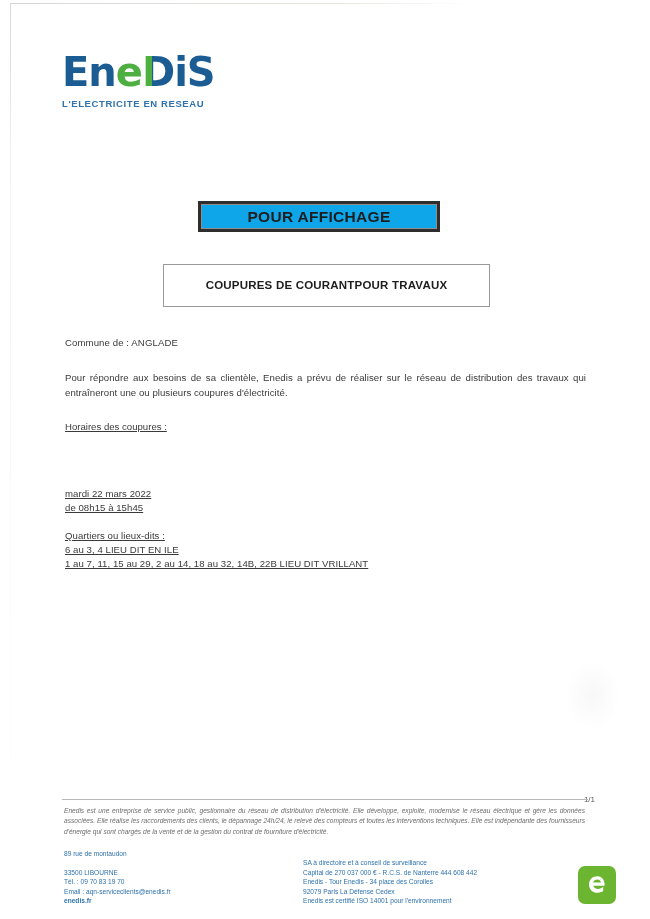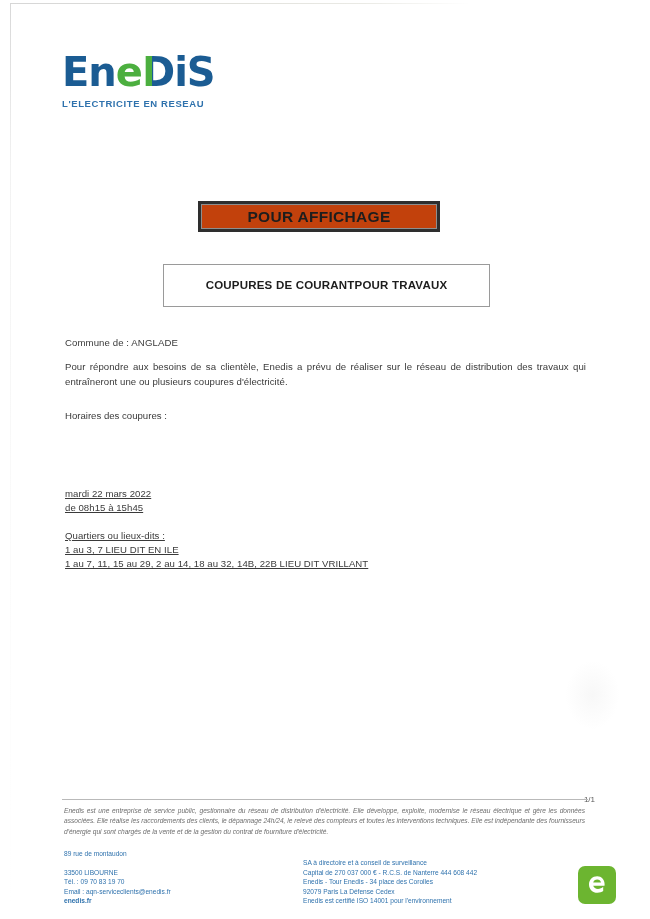--- a/index.html
+++ b/index.html
@@ -70,21 +70,21 @@
   }
 
   
   .box-affichage {
     position: absolute;
     left: 198px;
     top: 201px;
     width: 242px;
     height: 31px;
     border: 3px solid #2e2e2e;
-    background: #c2410c;
+    background: #0ea5e9;
     box-sizing: border-box;
   }
   .box-affichage .inner {
     border: 1px solid #8e8e8e;
     height: 100%;
     box-sizing: border-box;
     display: flex;
     align-items: center;
     justify-content: center;
   }
@@ -121,35 +121,36 @@
   
   .body-area {
     position: absolute;
     left: 65px;
     top: 337px;
     width: 521px;
   }
   .commune {
     font-size: 9.6px;
     color: #3a3a3a;
-    margin-bottom: 11px;
+    margin-bottom: 22px;
     letter-spacing: .1px;
   }
   .para {
     font-size: 9.6px;
     color: #3a3a3a;
     line-height: 15px;
     text-align: justify;
     margin-bottom: 17px;
     letter-spacing: .05px;
   }
   .label-horaires {
     font-size: 9.6px;
     color: #3a3a3a;
     margin-top: 21px;
+    text-decoration: underline;
   }
 
   .schedule {
     position: absolute;
     left: 65px;
     top: 487px;
     width: 500px;
   }
   .schedule .line {
     font-size: 9.6px;
@@ -251,21 +252,21 @@
     <div class="commune">Commune de : ANGLADE</div>
     <div class="para">Pour répondre aux besoins de sa clientèle, Enedis a prévu de réaliser sur le réseau de distribution des travaux qui entraîneront une ou plusieurs coupures d'électricité.</div>
     <div class="label-horaires">Horaires des coupures :</div>
   </div>
 
   <div class="schedule">
     <div class="line">mardi 22 mars 2022</div>
     <div class="line">de 08h15 à 15h45</div>
     <div class="gap"></div>
     <div class="line">Quartiers ou lieux-dits :</div>
-    <div class="line">1 au 3, 7 LIEU DIT EN ILE</div>
+    <div class="line">6 au 3, 4 LIEU DIT EN ILE</div>
     <div class="line">1 au 7, 11, 15 au 29, 2 au 14, 18 au 32, 14B, 22B LIEU DIT VRILLANT</div>
   </div>
 
   <div class="page-num">1/1</div>
   <div class="foot-rule"></div>
 
   <div class="legal">Enedis est une entreprise de service public, gestionnaire du réseau de distribution d'électricité. Elle développe, exploite, modernise le réseau électrique et gère les données associées. Elle réalise les raccordements des clients, le dépannage 24h/24, le relevé des compteurs et toutes les interventions techniques. Elle est indépendante des fournisseurs d'énergie qui sont chargés de la vente et de la gestion du contrat de fourniture d'électricité.</div>
 
   <div class="addr-left">
     <div class="street">89 rue de montaudon</div>

